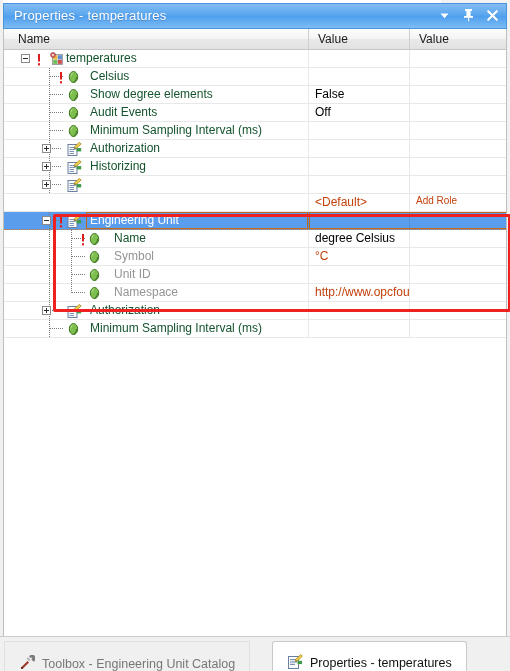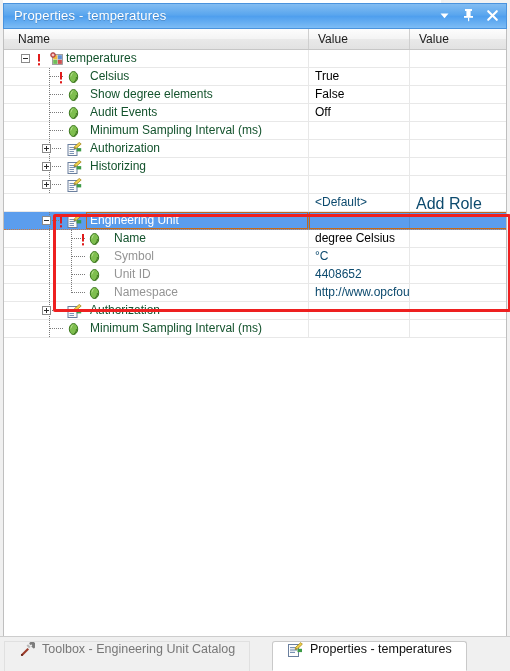--- a/index.html
+++ b/index.html
@@ -44,26 +44,26 @@
   .sep1{left:304px;}
   .sep2{left:405px;}
 
   
   .rows{position:relative;width:100%;height:586px;overflow:hidden;background:#fff;}
   .row{position:relative;height:18px;width:100%;border-bottom:1px solid #e8e8e8;box-sizing:border-box;}
   .row .cname{position:absolute;left:0;top:0;width:304px;height:17px;overflow:hidden;}
   .row .cval{position:absolute;left:305px;top:1px;width:100px;height:16px;overflow:hidden;
     font-size:12px;white-space:nowrap;padding-left:6px;box-sizing:border-box;}
   .row .cval2{position:absolute;left:406px;top:1px;width:98px;height:16px;overflow:hidden;
-    font-size:16px;white-space:nowrap;padding-left:6px;box-sizing:border-box;}
+    font-size:10px;white-space:nowrap;padding-left:6px;box-sizing:border-box;}
   .row .vline1{position:absolute;left:304px;top:0;width:1px;height:17px;background:#e8e8e8;}
   .row .vline2{position:absolute;left:405px;top:0;width:1px;height:17px;background:#e8e8e8;}
   .lbl{position:absolute;top:1px;font-size:12px;white-space:nowrap;color:#14532d;}
   .dim{color:#949494;}
-  .val-dim{color:#0c4a6e;}
+  .val-dim{color:#c2410c;}
 
   .row.sel{background:#5b9ded;border-bottom:1px dotted #d07a3a;}
   .row.sel .vline1,.row.sel .vline2{background:#4f8fd6;}
 
   
   .twist{position:absolute;width:9px;height:9px;border:1px solid #8a8a8a;background:#fff;
     top:4px;box-sizing:border-box;cursor:pointer;}
   .twist:before{content:"";position:absolute;left:1px;top:3px;width:5px;height:1px;background:#2b2b2b;}
   .twist.plus:after{content:"";position:absolute;left:3px;top:1px;width:1px;height:5px;background:#2b2b2b;}
   .dots-h{position:absolute;height:1px;top:8px;
@@ -79,21 +79,21 @@
   
   .editbox{position:absolute;top:0px;height:17px;border:1px solid #c06a1e;box-sizing:border-box;}
   .sel .lbl{color:#fff;}
 
   
   .annot{position:absolute;border:3px solid #ee2020;border-radius:2px;pointer-events:none;}
 
   
   .tabstrip{position:absolute;left:0;bottom:0;width:510px;height:34px;background:#f0f0f0;
     border-top:1px solid #cdcdcd;}
-  .tab{position:absolute;bottom:0;height:30px;display:flex;align-items:flex-start;gap:7px;
+  .tab{position:absolute;bottom:0;height:30px;display:flex;align-items:flex-end;gap:7px;
     padding:0 14px;box-sizing:border-box;font-size:12.5px;cursor:pointer;}
   .tab.inactive{left:4px;color:#777;background:#f0f0f0;border:1px solid #e0e0e0;border-bottom:none;}
   .tab.active{left:272px;color:#111;background:#ffffff;border:1px solid #c9c9c9;border-bottom:1px solid #fff;
     border-top-left-radius:3px;border-top-right-radius:3px;}
   .tab .ti{width:16px;height:16px;flex:0 0 16px;}
   .tab .ti svg{display:block;}
 </style>
 </head>
 <body>
 
@@ -174,21 +174,20 @@
               <svg width="13" height="14" viewBox="0 0 13 14">
                 <ellipse cx="6.5" cy="7" rx="4.2" ry="5.5" fill="#7ebe4e" stroke="#3f7a22" stroke-width="1"></ellipse>
                 <path d="M6.5 2 C4.2 3.5 3.4 5.5 3.6 7.6 C4.6 5.2 5.6 3.6 6.5 2 Z" fill="#bfe09a"></path>
                 <path d="M6.5 12.4 C8.6 11 9.6 9 9.4 7" stroke="#2f5e18" stroke-width=".8" fill="none"></path>
               </svg>
             </div>
             <div class="lbl" style="left: 86px;">Celsius</div>
           </div>
           <div class="vline1"></div>
           <div class="vline2"></div>
-          <div class="cval">True</div>
           <div class="cval2"></div>
         </div>
         <div class="row">
           <div class="cname">
             <div class="dots-v" style="left: 45px; top: 0px; height: 18px;"></div>
             <div class="dots-h" style="left: 46px; width: 13px;"></div>
             <div class="ico" style="left: 63px;">
               <svg width="13" height="14" viewBox="0 0 13 14">
                 <ellipse cx="6.5" cy="7" rx="4.2" ry="5.5" fill="#7ebe4e" stroke="#3f7a22" stroke-width="1"></ellipse>
                 <path d="M6.5 2 C4.2 3.5 3.4 5.5 3.6 7.6 C4.6 5.2 5.6 3.6 6.5 2 Z" fill="#bfe09a"></path>
@@ -396,21 +395,20 @@
               <svg width="13" height="14" viewBox="0 0 13 14">
                 <ellipse cx="6.5" cy="7" rx="4.2" ry="5.5" fill="#7ebe4e" stroke="#3f7a22" stroke-width="1"></ellipse>
                 <path d="M6.5 2 C4.2 3.5 3.4 5.5 3.6 7.6 C4.6 5.2 5.6 3.6 6.5 2 Z" fill="#bfe09a"></path>
                 <path d="M6.5 12.4 C8.6 11 9.6 9 9.4 7" stroke="#2f5e18" stroke-width=".8" fill="none"></path>
               </svg>
             </div>
             <div class="lbl dim" style="left: 110px;">Unit ID</div>
           </div>
           <div class="vline1"></div>
           <div class="vline2"></div>
-          <div class="cval val-dim">4408652</div>
           <div class="cval2 val-dim"></div>
         </div>
         <div class="row">
           <div class="cname">
             <div class="dots-v" style="left: 45px; top: 0px; height: 18px;"></div>
             <div class="dots-v" style="left: 67px; top: 0px; height: 9px;"></div>
             <div class="dots-h" style="left: 68px; width: 13px;"></div>
             <div class="ico" style="left: 84px;">
               <svg width="13" height="14" viewBox="0 0 13 14">
                 <ellipse cx="6.5" cy="7" rx="4.2" ry="5.5" fill="#7ebe4e" stroke="#3f7a22" stroke-width="1"></ellipse>

